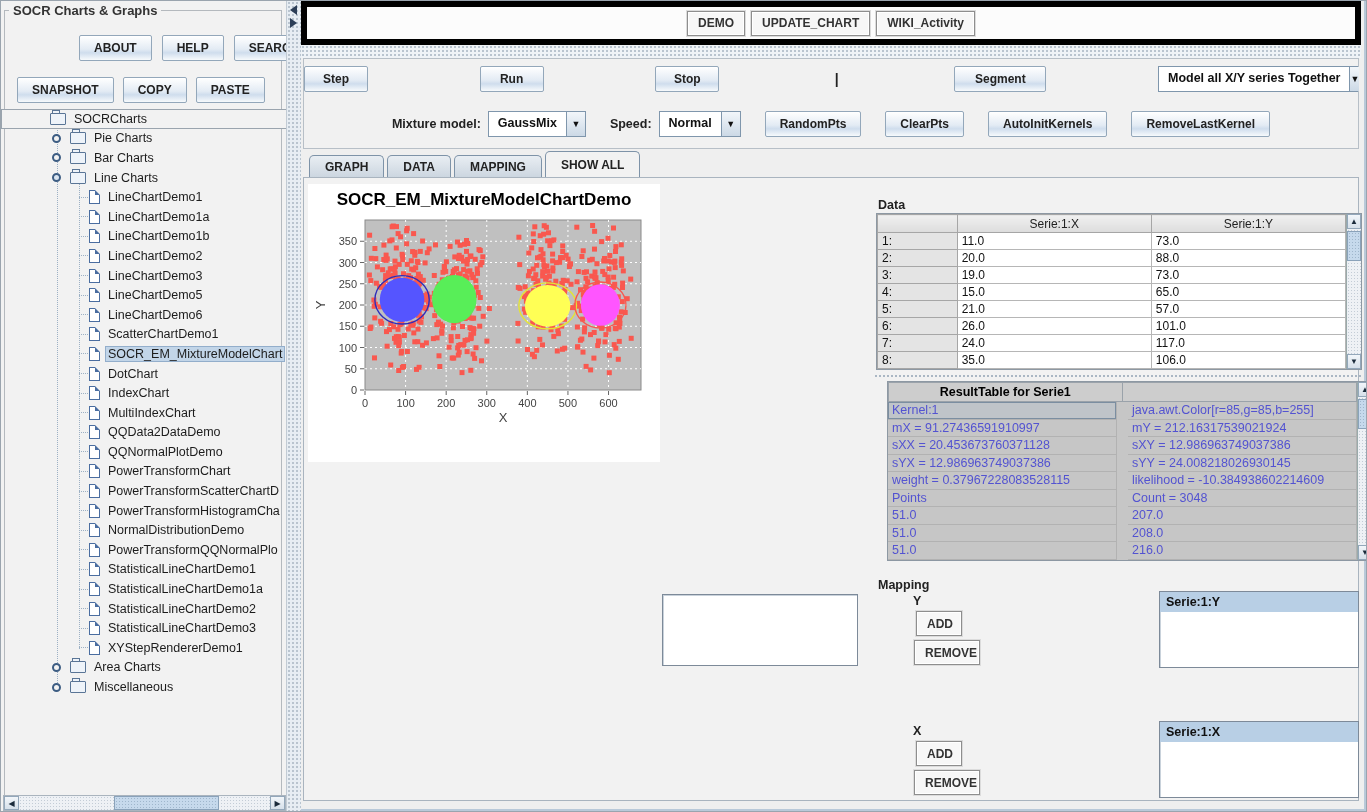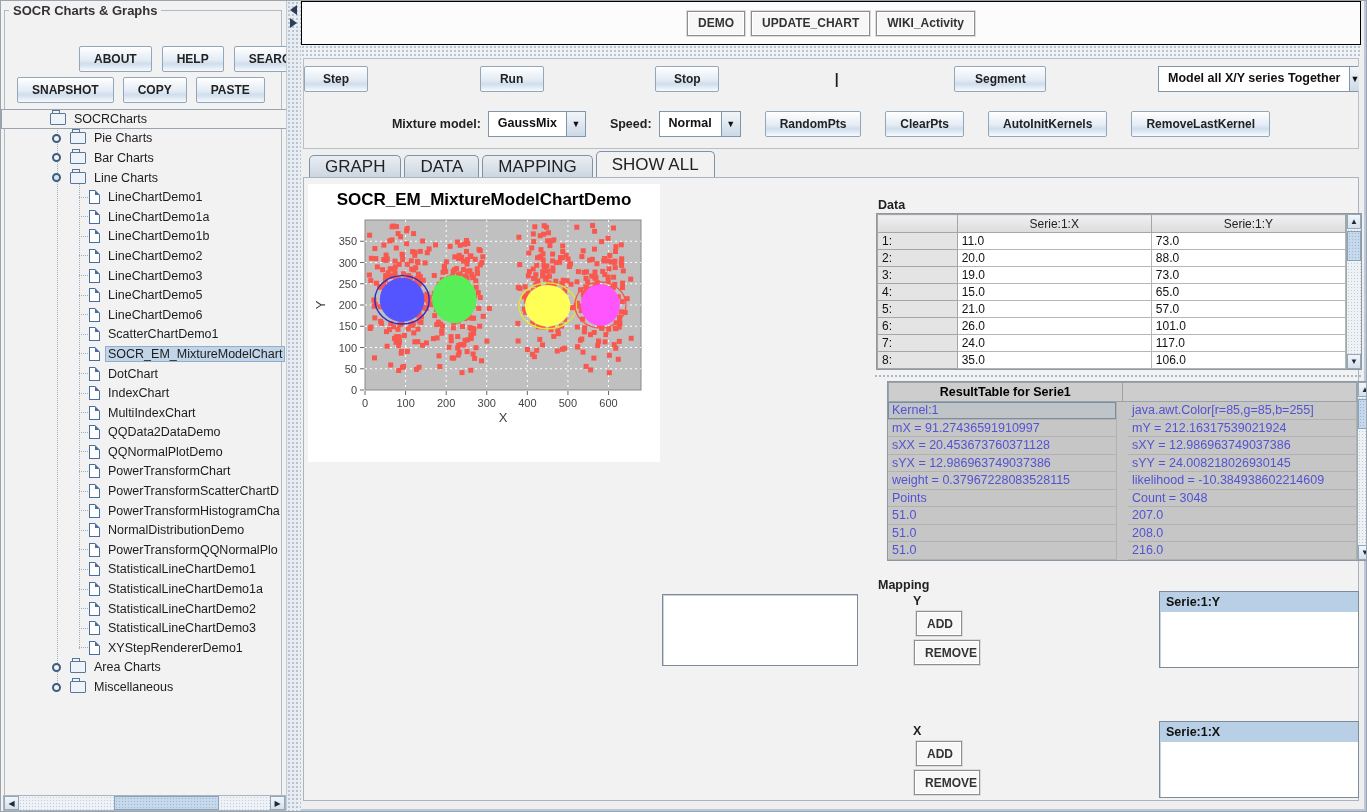--- a/index.html
+++ b/index.html
@@ -4,21 +4,21 @@
 <style>
   html,body{margin:0;padding:0;background:#dfe3e8;font-family:"Liberation Sans","DejaVu Sans",sans-serif;}
   *{box-sizing:border-box;}
   .root{position:relative;width:1367px;height:812px;background:#f2f2f2;overflow:hidden;border:1px solid #9aa4ae;}
 
   
   .left-panel{position:absolute;left:0;top:0;width:285px;height:812px;background:#f2f2f2;overflow:hidden;}
   .left-border{position:absolute;left:3px;top:9px;right:4px;bottom:3px;border:1px solid #b4b9be;pointer-events:none;}
   .left-title{position:absolute;left:8px;top:2px;background:#f2f2f2;padding:0 4px;font-size:13px;font-weight:700;color:#333;}
   .lrow{position:absolute;display:flex;}
-  .lrow1{left:78px;top:45px;gap:10px;}
+  .lrow1{left:78px;top:34px;gap:10px;}
   .lrow2{left:16px;top:76px;gap:9px;}
   .btn-metal{height:26px;padding:0 14px;font-family:inherit;font-size:12px;font-weight:700;color:#222;
     background:linear-gradient(180deg,#ffffff 0%,#e3ebf4 55%,#cfdded 70%,#f7fafc 100%);
     border:1px solid #93a7ba;border-radius:2px;box-shadow:inset 0 1px 0 #fff;white-space:nowrap;}
   .tree{position:absolute;left:0;top:108px;width:285px;}
   .vline{position:absolute;width:0;border-left:1px dotted #9cb0c4;}
   .trow{position:relative;height:19.6px;display:flex;align-items:center;font-size:12.5px;color:#1c1c1c;white-space:nowrap;}
   .handle{position:absolute;left:51px;width:9px;height:9px;border:2px solid #3d5d83;border-radius:50%;background:#f2f2f2;}
   .handle.expanded{background:#d9e4f0;}
   .icon-folder{position:relative;width:16px;height:12px;border:1px solid #5a7596;background:#eef3f9;border-radius:1px;flex:0 0 auto;}
@@ -39,38 +39,38 @@
 
   
   .splitter{position:absolute;left:285px;top:0;width:15px;height:812px;background:#e7edf3;
     background-image:radial-gradient(#b9c4cf 0.8px,transparent 1px);background-size:4px 4px;border-left:1px solid #c2cbd4;}
   .split-arrow{position:absolute;left:3px;width:0;height:0;border-style:solid;}
   .arrow-left{top:4px;border-width:5px 7px 5px 0;border-color:transparent #2c3e57 transparent transparent;}
   .arrow-right{top:17px;border-width:5px 0 5px 7px;border-color:transparent transparent transparent #2c3e57;}
 
   
   .right-panel{position:absolute;left:300px;top:0;width:1066px;height:811px;background:#efefef;border-right:3px solid #b9c9d9;border-bottom:3px solid #b9c9d9;}
-  .toolbar-top{position:absolute;left:0;top:0;width:1060px;height:44px;background:#fcfcfc;border:1px solid #000000;display:flex;align-items:center;justify-content:center;gap:6px;}
+  .toolbar-top{position:absolute;left:0;top:0;width:1060px;height:44px;background:#fcfcfc;border:6px solid #000000;display:flex;align-items:center;justify-content:center;gap:6px;}
   .btn-flat{height:25px;padding:0 10px;font-family:inherit;font-size:12px;font-weight:700;color:#333;background:#f7f7f7;
     border:1px solid #8e8e8e;box-shadow:inset 0 0 0 1px #ffffff,0 0 0 1px #dcdcdc;white-space:nowrap;}
   .grip-band{position:absolute;left:0;top:44px;width:1060px;height:13px;background:#eff3f7;
     background-image:radial-gradient(#b9c4cf 0.8px,transparent 1px);background-size:4px 4px;}
   .toolbar-main{position:absolute;left:2px;top:57px;width:1056px;height:91px;background:#f1f1f1;border:1px solid #b7bfc7;}
   .trow1{position:absolute;left:0;top:7px;width:100%;display:flex;align-items:center;justify-content:space-between;gap:9px;}
   .trow2{position:absolute;left:0;top:52px;width:100%;display:flex;align-items:center;justify-content:center;gap:7px;}
   .tb-sep{font-weight:700;font-size:14px;color:#222;margin:0 4px;}
   .tb-label{font-size:12.5px;font-weight:700;color:#222;}
   .combo{display:inline-flex;align-items:stretch;background:#fff;border:1px solid #7f96ac;height:26px;}
   .combo .ctxt{padding:4px 9px 0 9px;font-size:12.5px;font-weight:700;color:#111;white-space:nowrap;}
   .combo .carrow{width:19px;border-left:1px solid #7f96ac;background:linear-gradient(180deg,#f2f6fa,#ccd9e6);display:flex;align-items:center;justify-content:center;font-size:9px;color:#111;}
   .gap18{width:10px;}
 
   
   .tabs{position:absolute;left:8px;top:150px;height:26px;display:flex;align-items:flex-end;gap:3px;}
-  .tab{height:22px;padding:0 15px;display:flex;align-items:center;font-size:17px;font-weight:400;color:#222;
+  .tab{height:22px;padding:0 15px;display:flex;align-items:center;font-size:12px;font-weight:700;color:#222;
     background:linear-gradient(180deg,#e9eef3,#ccd6e0);border:1px solid #7e93a8;border-bottom:none;border-radius:5px 5px 0 0;}
   .tab.active{height:26px;background:#f2f2f2;position:relative;z-index:3;}
   .content{position:absolute;left:2px;top:176px;width:1056px;height:624px;background:#f2f2f2;border:1px solid #a9b4bf;}
 
   
   .chart-block{position:absolute;left:4px;top:6px;width:352px;height:278px;background:#fff;}
   .chart-title{width:316px;margin:6px auto 2px auto;font-weight:700;font-size:17px;line-height:1.15;text-align:center;color:#000;word-break:break-all;}
   .ticklbl{font-size:11px;fill:#444;font-family:"Liberation Sans","DejaVu Sans",sans-serif;}
   .axislbl{font-size:13px;fill:#444;font-family:"Liberation Sans","DejaVu Sans",sans-serif;}
 

